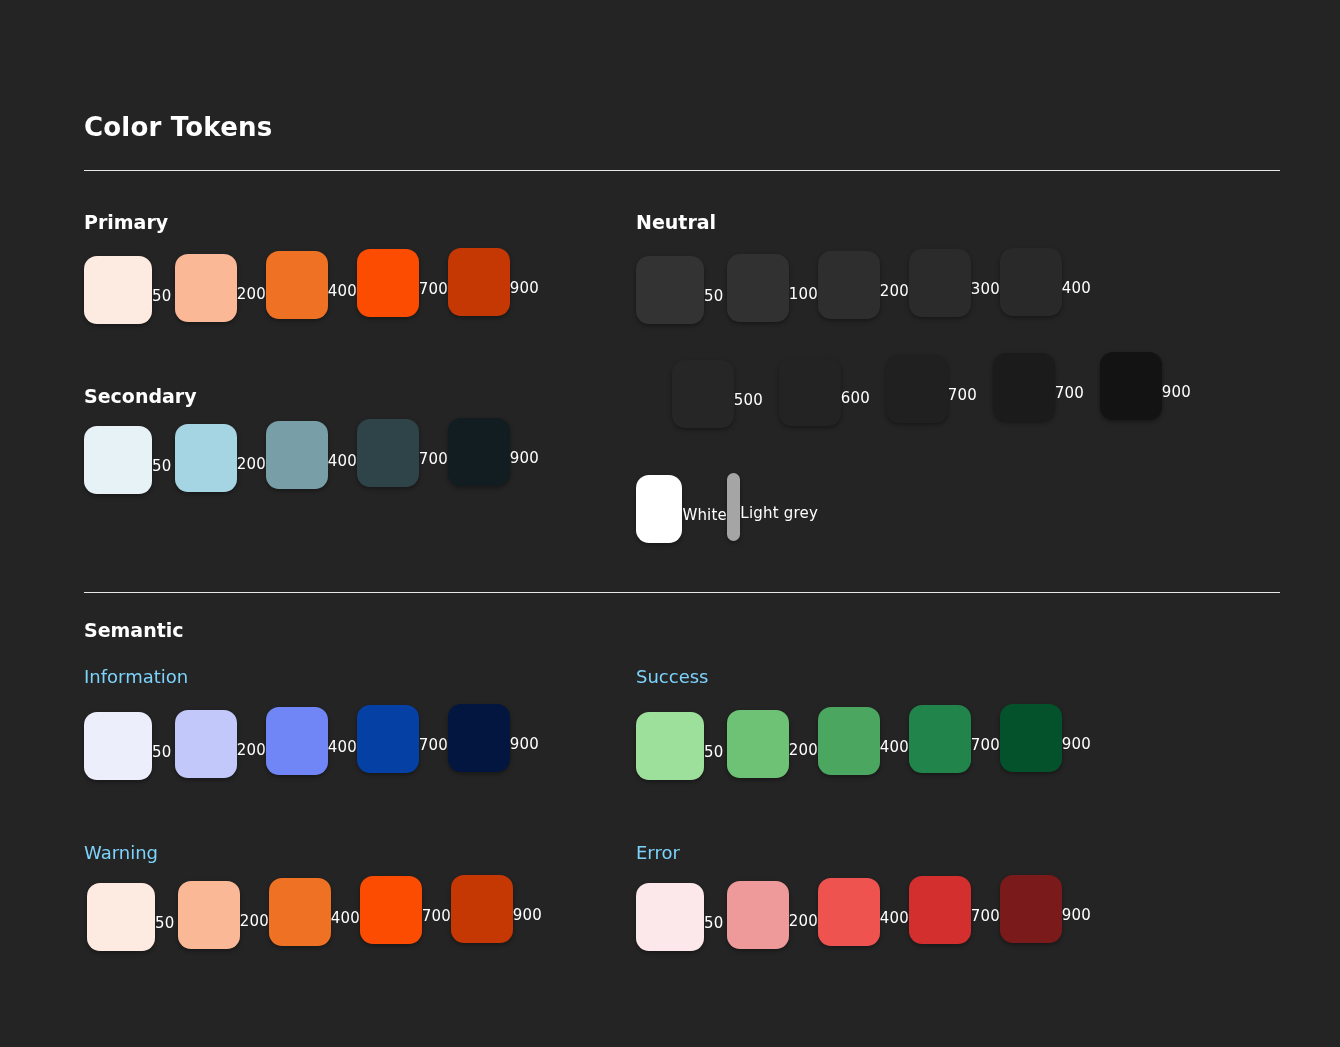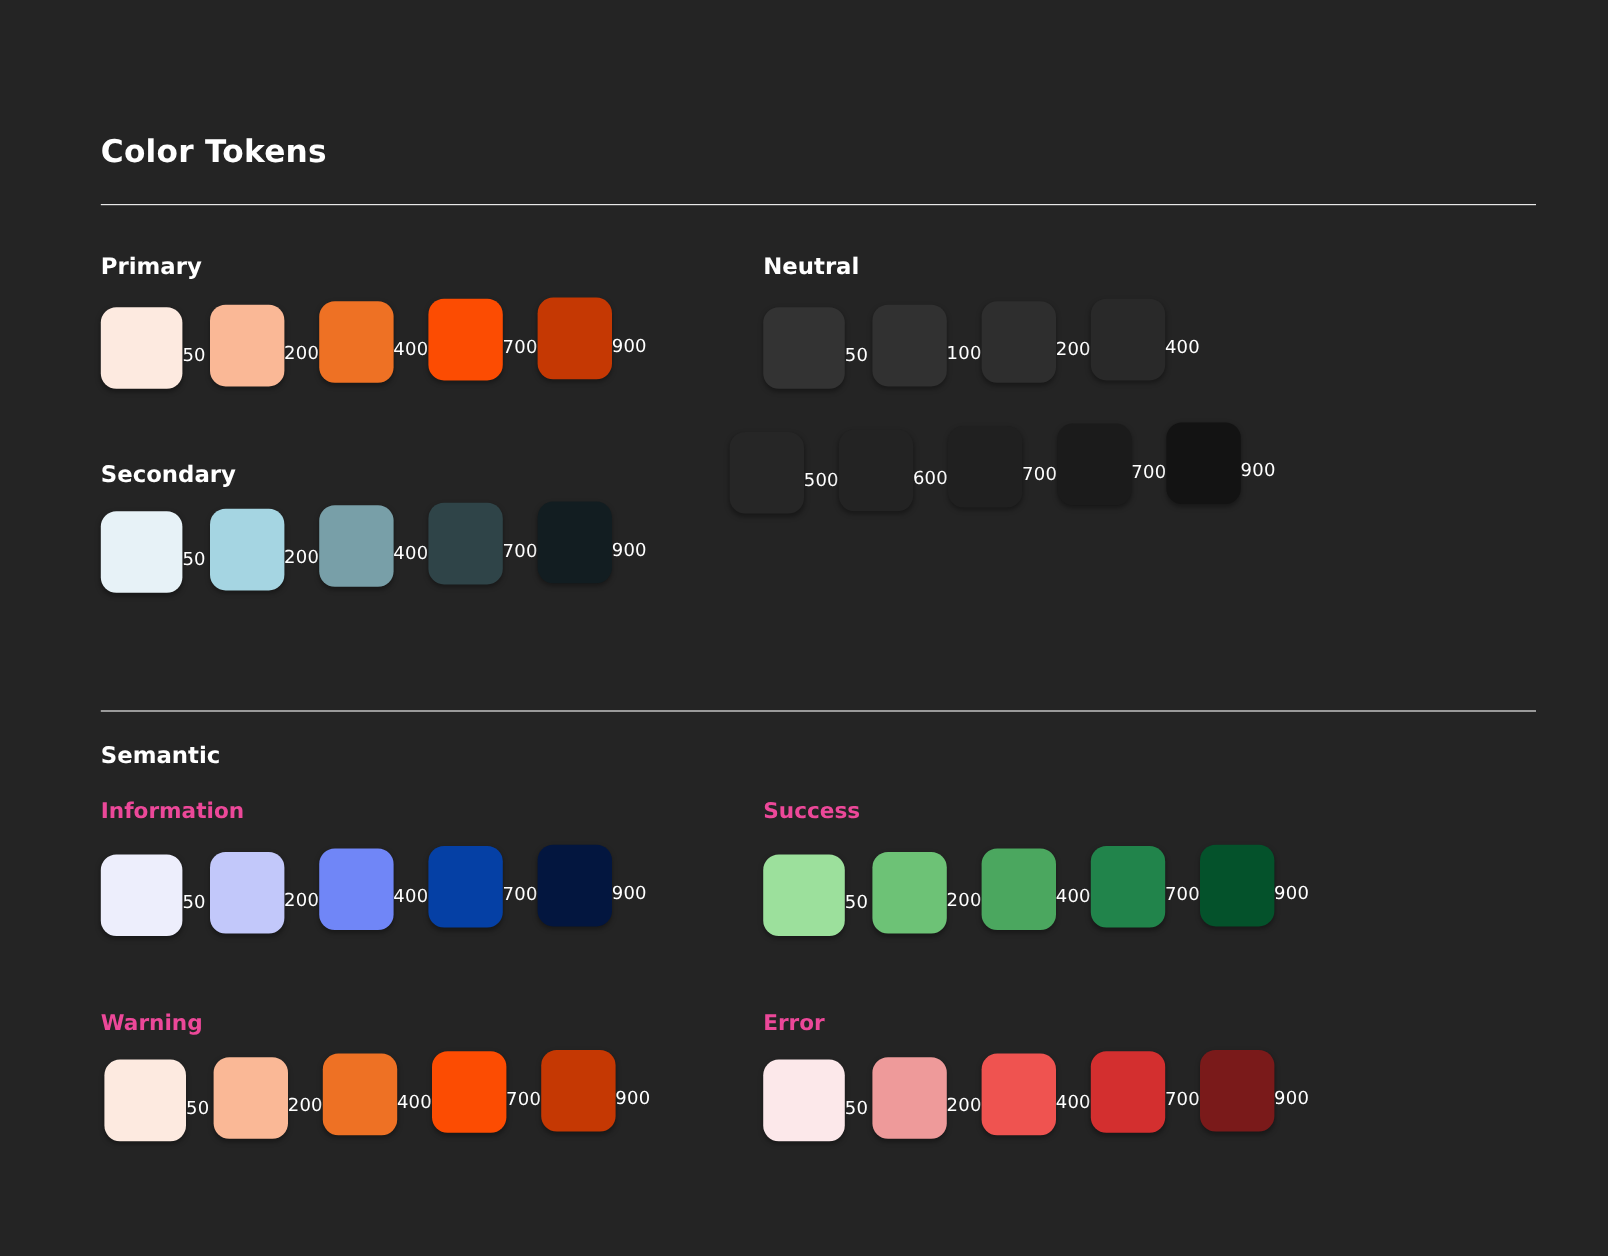--- a/index.html
+++ b/index.html
@@ -35,22 +35,22 @@
 
   .section-heading {
     position: absolute;
     font-size: 19px;
     font-weight: bold;
     color: #ffffff;
   }
   .group-heading {
     position: absolute;
     font-size: 18px;
-    font-weight: bold;
-    color: #ec4899;
+    font-weight: normal;
+    color: #7dd3fc;
   }
 
   .swatch-row {
     position: absolute;
     display: flex;
     align-items: flex-start;
   }
   .swatch-cell {
     width: 91px;
     display: flex;
@@ -141,25 +141,29 @@
       </div>
       <div class="swatch-cell">
         <div class="swatch" style="background: rgb(49, 49, 49);"></div>
         <div class="swatch-label">100</div>
       </div>
       <div class="swatch-cell">
         <div class="swatch" style="background: rgb(46, 46, 46);"></div>
         <div class="swatch-label">200</div>
       </div>
       <div class="swatch-cell">
+        <div class="swatch" style="background: rgb(43, 43, 43);"></div>
+        <div class="swatch-label">300</div>
+      </div>
+      <div class="swatch-cell">
         <div class="swatch" style="background: rgb(41, 41, 41);"></div>
         <div class="swatch-label">400</div>
       </div>
     </div>
-  <div class="swatch-row" id="row-neutral-2" style="left:608px; top:352px;">
+  <div class="swatch-row" id="row-neutral-2" style="left:672px; top:352px;gap:16px;">
       <div class="swatch-cell">
         <div class="swatch" style="background: rgb(38, 38, 38);"></div>
         <div class="swatch-label">500</div>
       </div>
       <div class="swatch-cell">
         <div class="swatch" style="background: rgb(35, 35, 35);"></div>
         <div class="swatch-label">600</div>
       </div>
       <div class="swatch-cell">
         <div class="swatch" style="background: rgb(32, 32, 32);"></div>
@@ -167,20 +171,30 @@
       </div>
       <div class="swatch-cell">
         <div class="swatch" style="background: rgb(27, 27, 27);"></div>
         <div class="swatch-label">700</div>
       </div>
       <div class="swatch-cell">
         <div class="swatch" style="background: rgb(19, 19, 19);"></div>
         <div class="swatch-label">900</div>
       </div>
     </div>
+  <div class="swatch-row" id="row-neutral-3" style="left:636px; top:467px;">
+      <div class="swatch-cell">
+        <div class="swatch" style="background: rgb(255, 255, 255);"></div>
+        <div class="swatch-label">White</div>
+      </div>
+      <div class="swatch-cell">
+        <div class="swatch" style="background: rgb(165, 165, 165);"></div>
+        <div class="swatch-label">Light grey</div>
+      </div>
+    </div>
 
   <div class="divider mid"></div>
 
   <div class="section-heading" style="left:84px; top:619px;">Semantic</div>
 
   <div class="group-heading" style="left:84px; top:666px;">Information</div>
   <div class="swatch-row" id="row-information" style="left:84px; top:704px;">
       <div class="swatch-cell">
         <div class="swatch" style="background: rgb(237, 238, 252);"></div>
         <div class="swatch-label">50</div>

